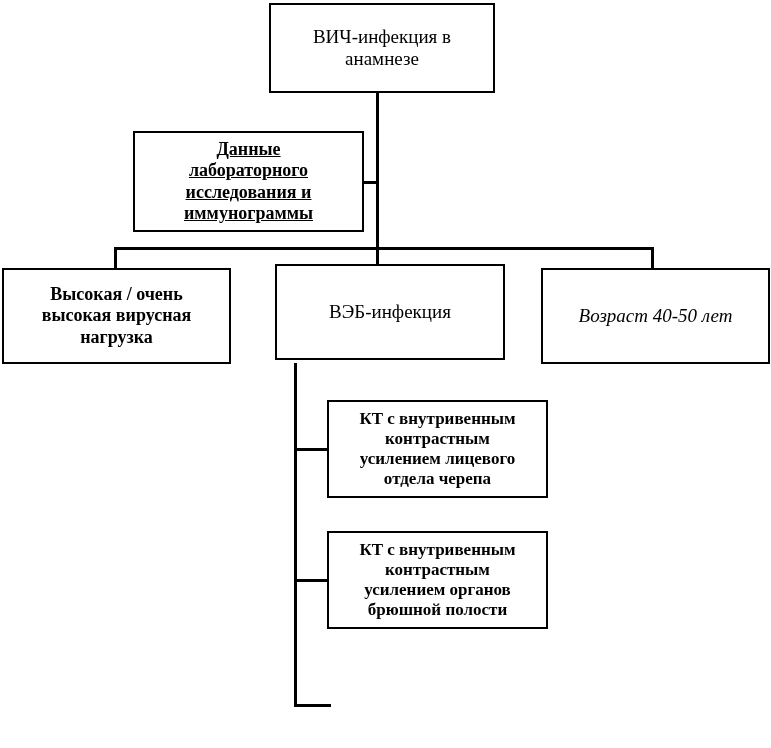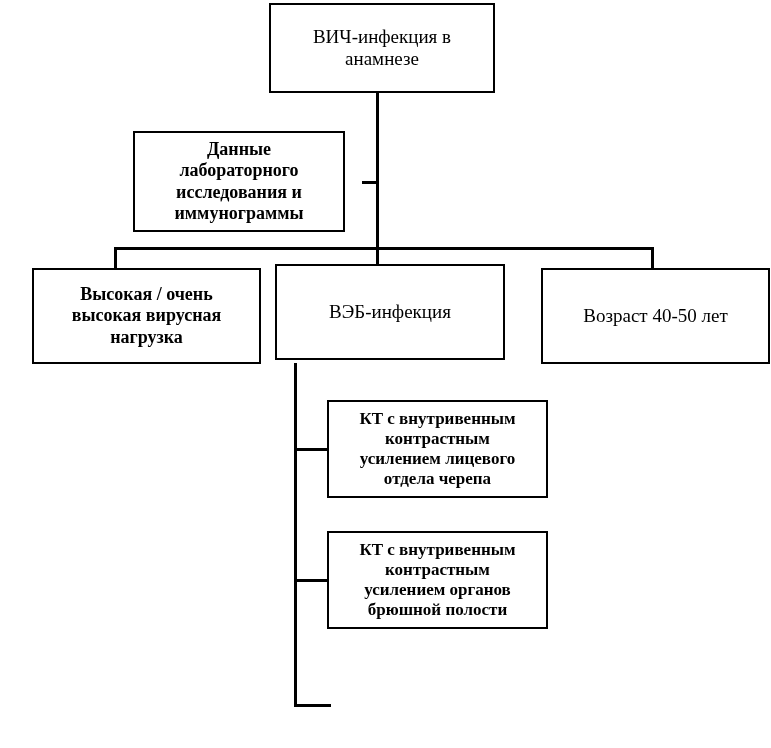--- a/index.html
+++ b/index.html
@@ -41,24 +41,24 @@
   .conn {
     position: absolute;
     background: #000000;
     z-index: 1;
   }
   .vline { width: 3px; }
   .hline { height: 3px; }
 
   
   #node-hiv          { left: 269px; top: 3px;   width: 226px; height: 90px;  font-size: 19px; }
-  #node-lab          { left: 133px; top: 131px; width: 212px; height: 101px; font-size: 18px; }
-  #node-viral-load   { left: 2px;   top: 268px; width: 229px; height: 96px;  font-size: 18px; margin-left: 30px; }
+  #node-lab          { left: 133px; top: 131px; width: 231px; height: 101px; font-size: 18px; text-decoration: underline; }
+  #node-viral-load   { left: 2px;   top: 268px; width: 229px; height: 96px;  font-size: 18px; }
   #node-ebv          { left: 275px; top: 264px; width: 230px; height: 96px;  font-size: 19px; }
-  #node-age          { left: 541px; top: 268px; width: 229px; height: 96px;  font-size: 19px; }
+  #node-age          { left: 541px; top: 268px; width: 229px; height: 96px;  font-size: 19px; font-style: italic; }
   #node-ct-skull     { left: 327px; top: 400px; width: 221px; height: 98px;  font-size: 17px; }
   #node-ct-abdomen   { left: 327px; top: 531px; width: 221px; height: 98px;  font-size: 17px; }
   #node-ct-followup  { left: 329px; top: 670px; width: 206px; height: 75px;  font-size: 18px; }
 
   
   
   #conn-trunk-main   { left: 376px; top: 92px;  height: 158px; }
   
   #conn-lab-stub     { left: 362px; top: 181px; width: 17px; }
   

